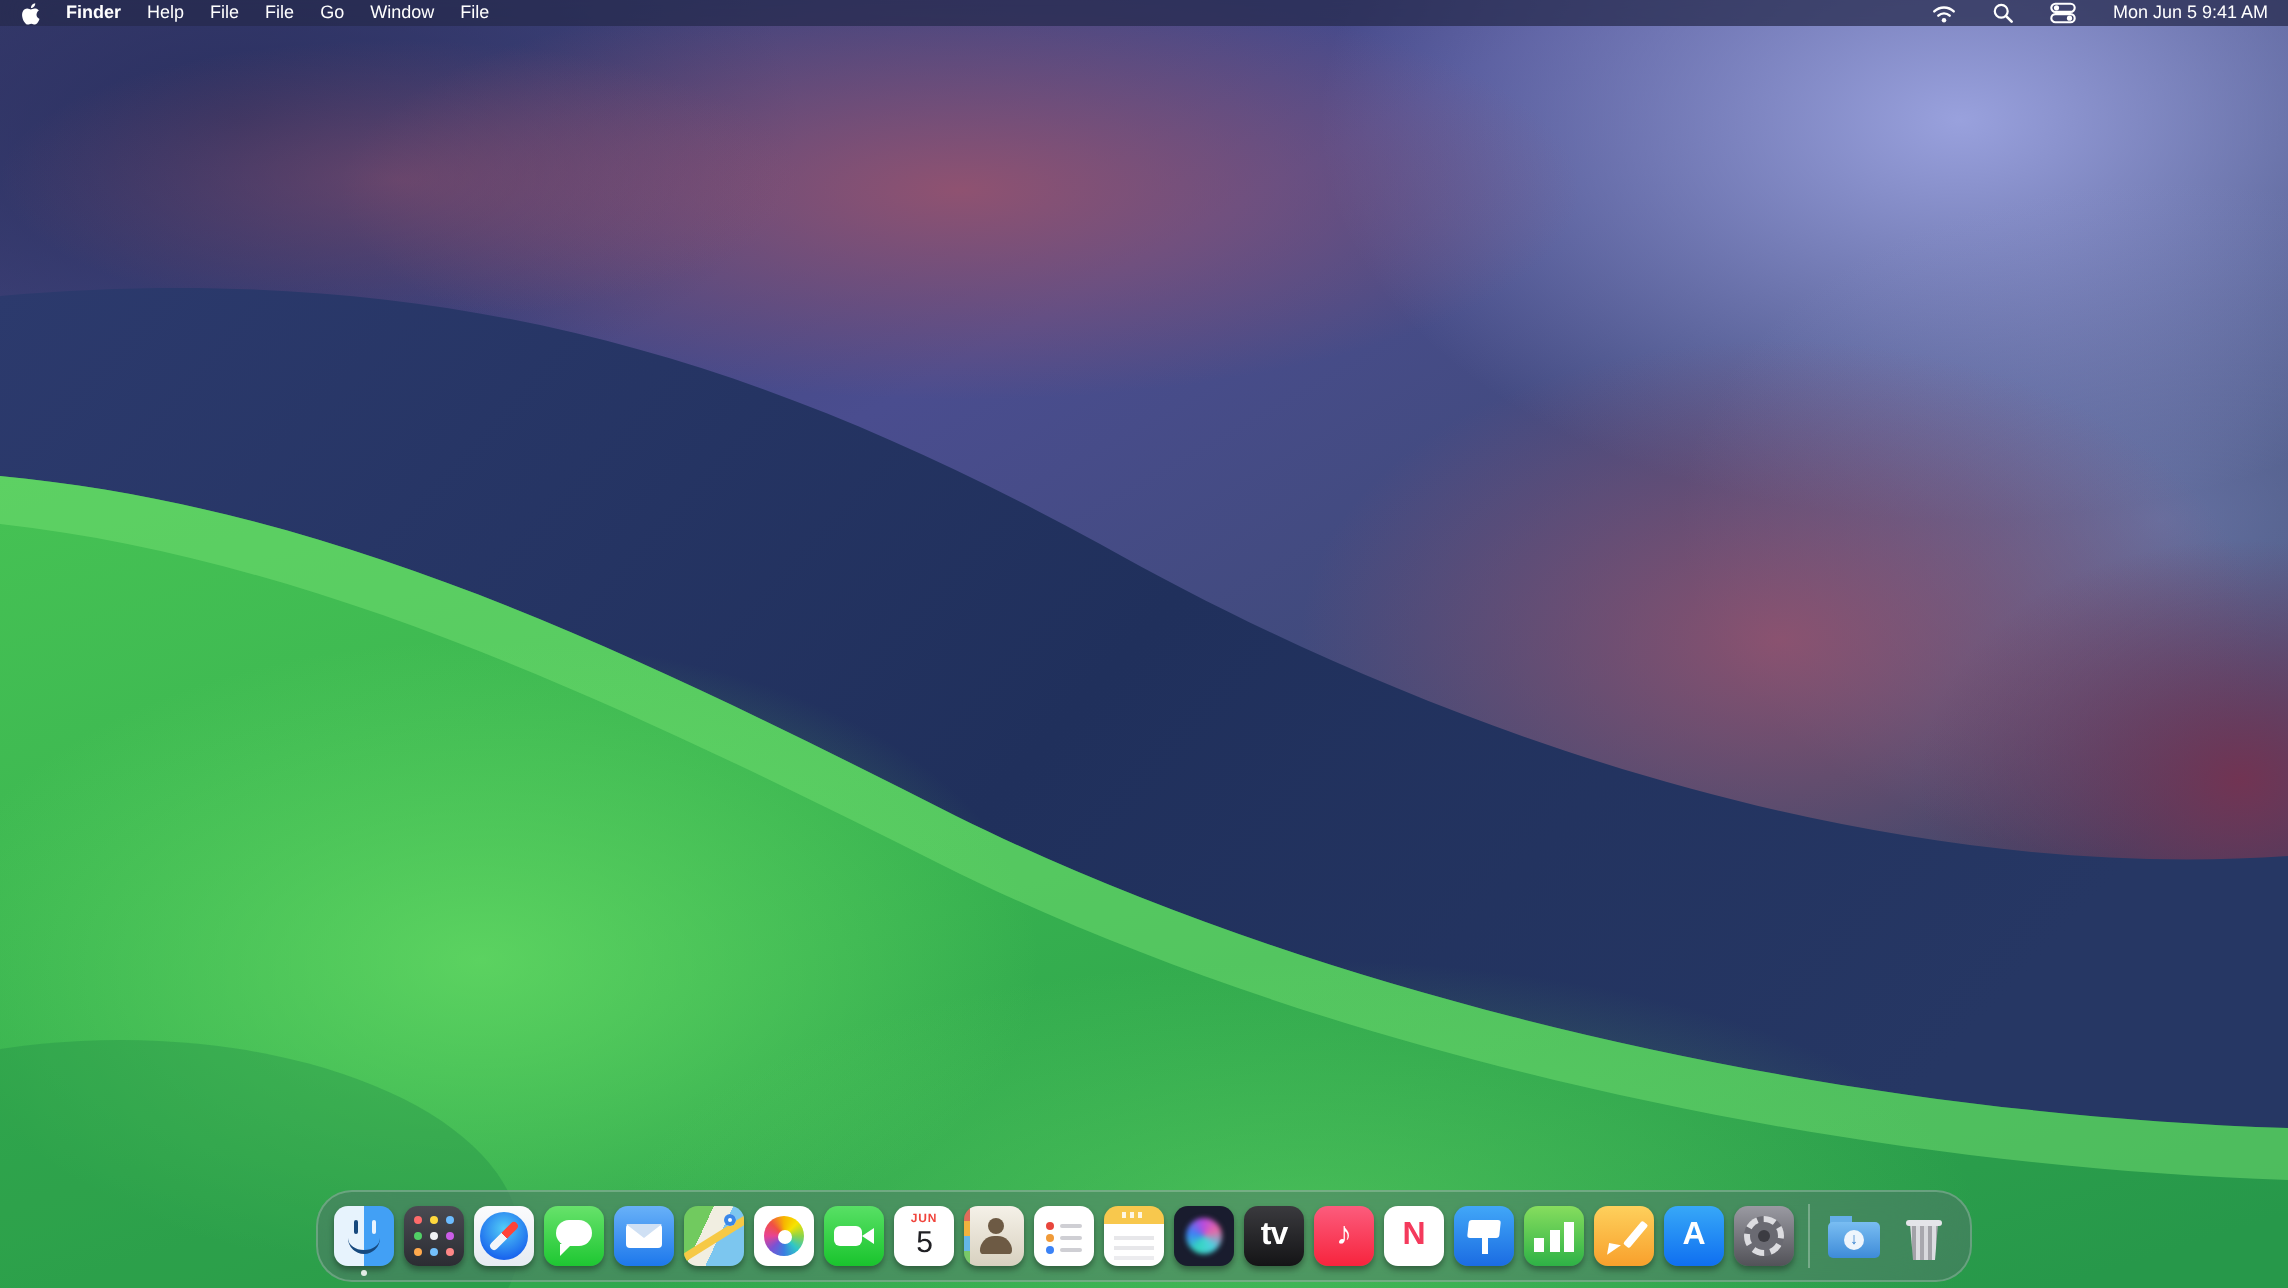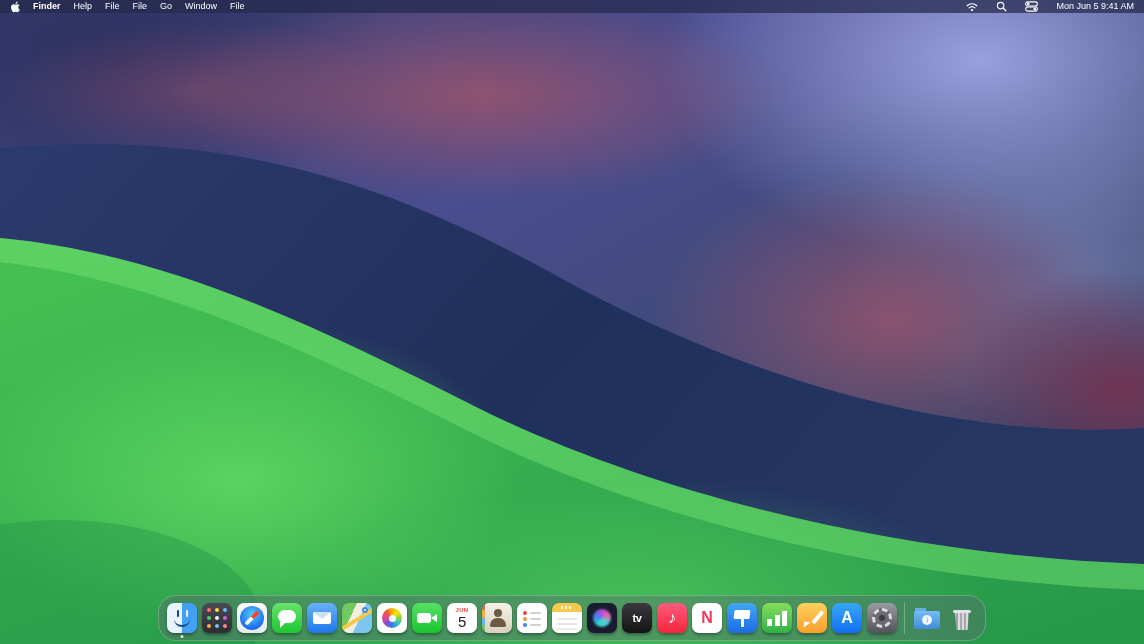--- a/index.html
+++ b/index.html
@@ -97,21 +97,21 @@
   .icon-notes::before{content:"";position:absolute;left:5px;top:15px;width:20px;height:2px;background:#e7e7ea;
     box-shadow:0 5px 0 #e7e7ea,0 10px 0 #ececef;}
   .icon-notes::after{content:"";position:absolute;left:13px;top:3px;width:2px;height:3px;background:rgba(255,255,255,.85);
     box-shadow:4px 0 0 rgba(255,255,255,.85),-4px 0 0 rgba(255,255,255,.85);}
   
   .icon-siri{background:#191c2e;}
   .icon-siri::before{content:"";position:absolute;left:6px;top:6px;width:18px;height:18px;border-radius:50%;
     background:conic-gradient(from 210deg,#35d6c0,#3b82f6,#b84ae0,#e86aa6,#4fd0e0,#35d6c0);filter:blur(1.2px);}
   
   .icon-tv{background:linear-gradient(180deg,#3a3a3e,#141416);}
-  .icon-tv .glyph{color:#fff;font-size:11px;font-weight:700;letter-spacing:-.5px;}
+  .icon-tv .glyph{color:#fff;font-size:16px;font-weight:700;letter-spacing:-.5px;}
   
   .icon-music{background:linear-gradient(180deg,#fc5c7d,#f7243d);}
   .icon-music .glyph{color:#fff;font-size:16px;}
   
   .icon-news{background:#fff;}
   .icon-news .glyph{color:#f43a5c;font-size:16px;font-weight:800;}
   
   .icon-keynote{background:linear-gradient(180deg,#41a7f8,#1b6ce2);}
   .icon-keynote::before{content:"";position:absolute;left:7px;top:7px;width:16px;height:9px;background:#fff;
     border-radius:1.5px;transform:skewX(-6deg);}

